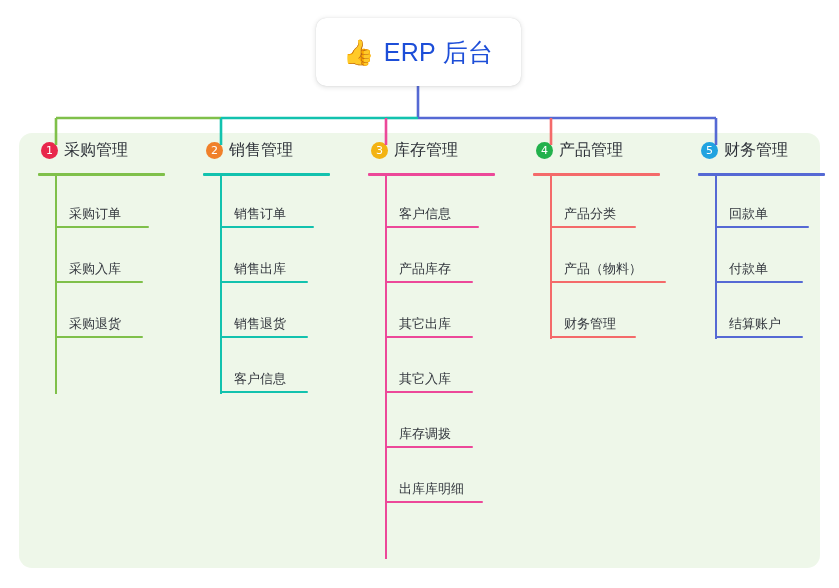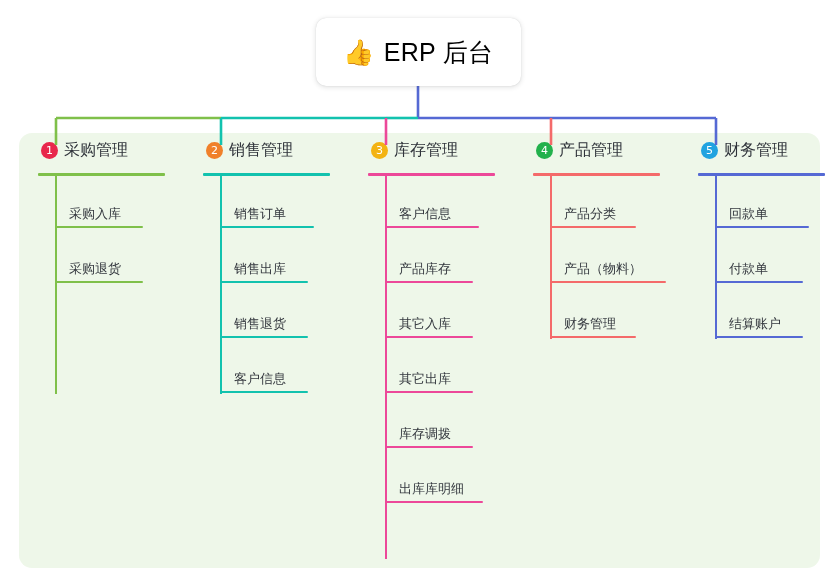--- a/index.html
+++ b/index.html
@@ -38,21 +38,21 @@
     gap: 9px;
     z-index: 6;
   }
   .root-emoji {
     font-size: 25px;
     line-height: 1;
     display: inline-block;
   }
   .root-title {
     font-size: 25px;
-    color: #000000;
+    color: #1d4ed8;
     letter-spacing: 0.3px;
     white-space: nowrap;
   }
 
   
   #wires {
     position: absolute;
     left: 0; top: 0;
     width: 839px;
     height: 588px;
@@ -184,20 +184,24 @@
 
   <div class="columns" id="columns-root">
       <div class="column" style="left: 0px;">
         <div class="col-head">
           <span class="badge" style="background: rgb(232, 39, 75);">1</span>
           <span class="col-title">采购管理</span>
         </div>
         <div class="head-rule" style="background: rgb(127, 192, 74);"></div>
         <div class="items">
           <div class="item">
+            <span class="item-label">采购订单</span>
+            <div class="item-rule" style="background: rgb(127, 192, 74); width: 94px;"></div>
+          </div>
+          <div class="item">
             <span class="item-label">采购入库</span>
             <div class="item-rule" style="background: rgb(127, 192, 74); width: 88px;"></div>
           </div>
           <div class="item">
             <span class="item-label">采购退货</span>
             <div class="item-rule" style="background: rgb(127, 192, 74); width: 88px;"></div>
           </div>
         </div>
         <div class="spine" style="background: rgb(127, 192, 74); height: 218px;"></div>
       </div>
@@ -236,28 +240,28 @@
         <div class="items">
           <div class="item">
             <span class="item-label">客户信息</span>
             <div class="item-rule" style="background: rgb(236, 72, 153); width: 94px;"></div>
           </div>
           <div class="item">
             <span class="item-label">产品库存</span>
             <div class="item-rule" style="background: rgb(236, 72, 153); width: 88px;"></div>
           </div>
           <div class="item">
+            <span class="item-label">其它出库</span>
+            <div class="item-rule" style="background: rgb(236, 72, 153); width: 88px;"></div>
+          </div>
+          <div class="item">
             <span class="item-label">其它入库</span>
             <div class="item-rule" style="background: rgb(236, 72, 153); width: 88px;"></div>
           </div>
           <div class="item">
-            <span class="item-label">其它出库</span>
-            <div class="item-rule" style="background: rgb(236, 72, 153); width: 88px;"></div>
-          </div>
-          <div class="item">
             <span class="item-label">库存调拨</span>
             <div class="item-rule" style="background: rgb(236, 72, 153); width: 88px;"></div>
           </div>
           <div class="item">
             <span class="item-label">出库库明细</span>
             <div class="item-rule" style="background: rgb(236, 72, 153); width: 98px;"></div>
           </div>
         </div>
         <div class="spine" style="background: rgb(236, 72, 153); height: 383px;"></div>
       </div>

